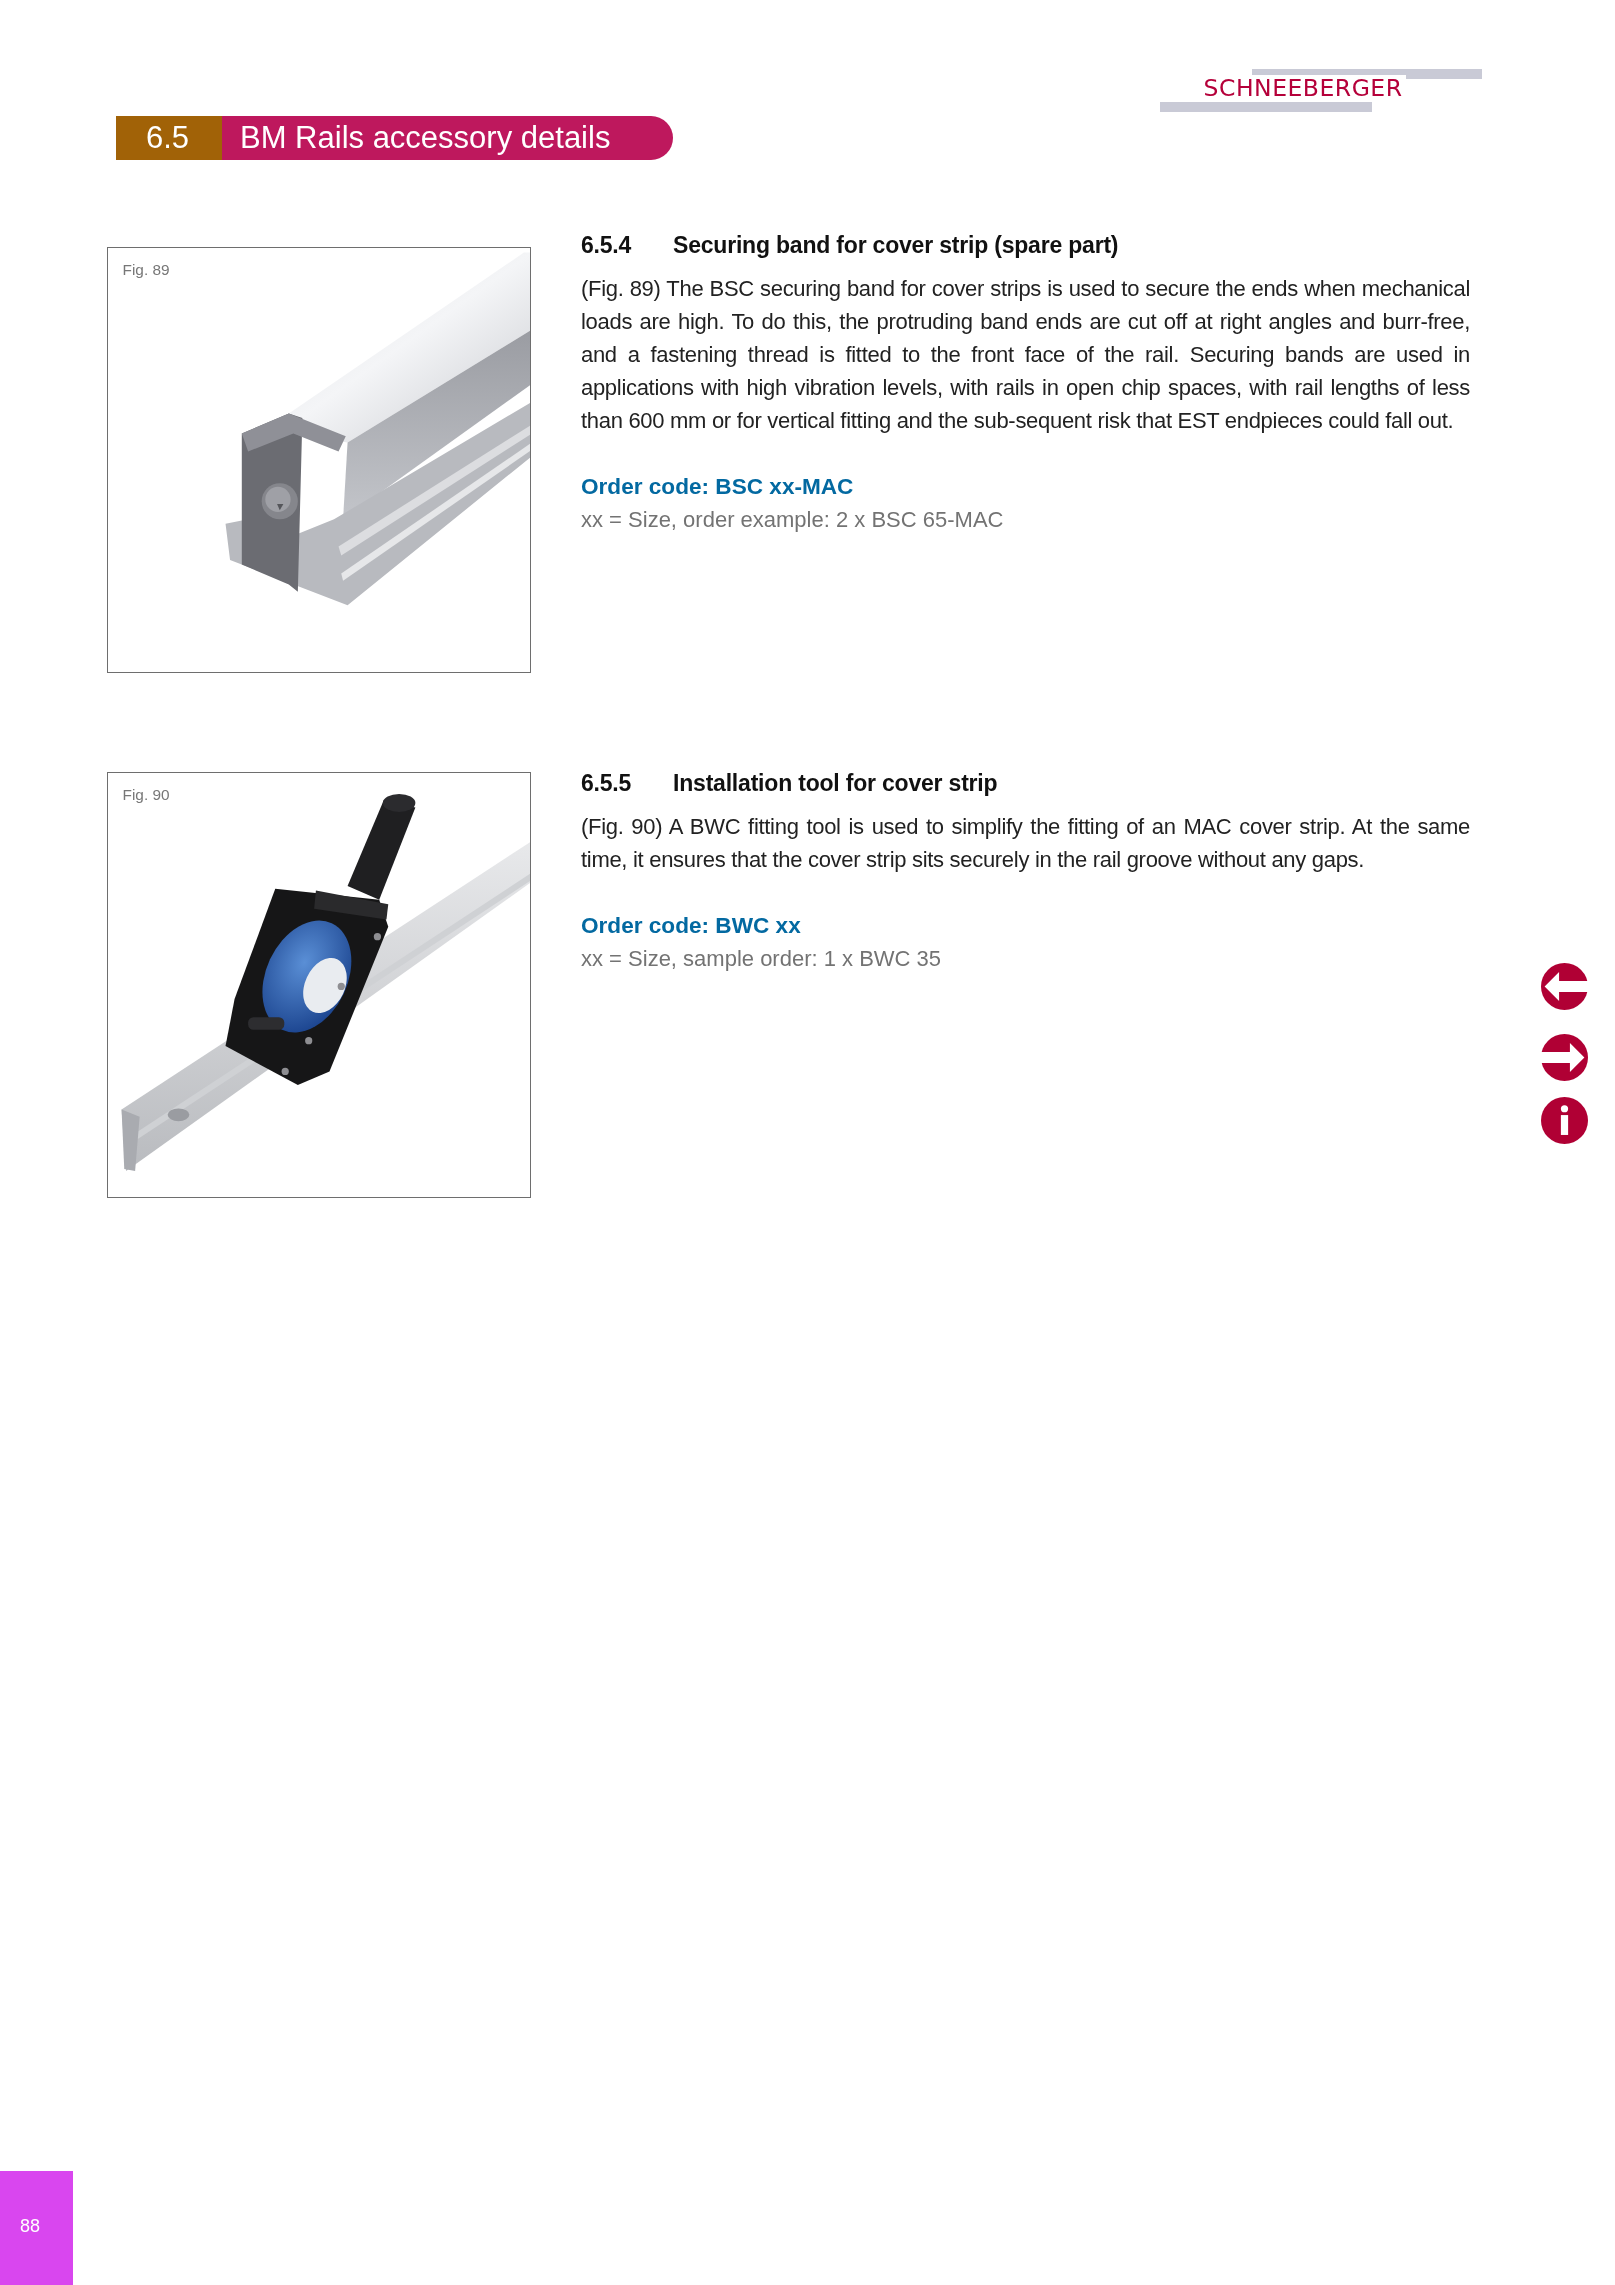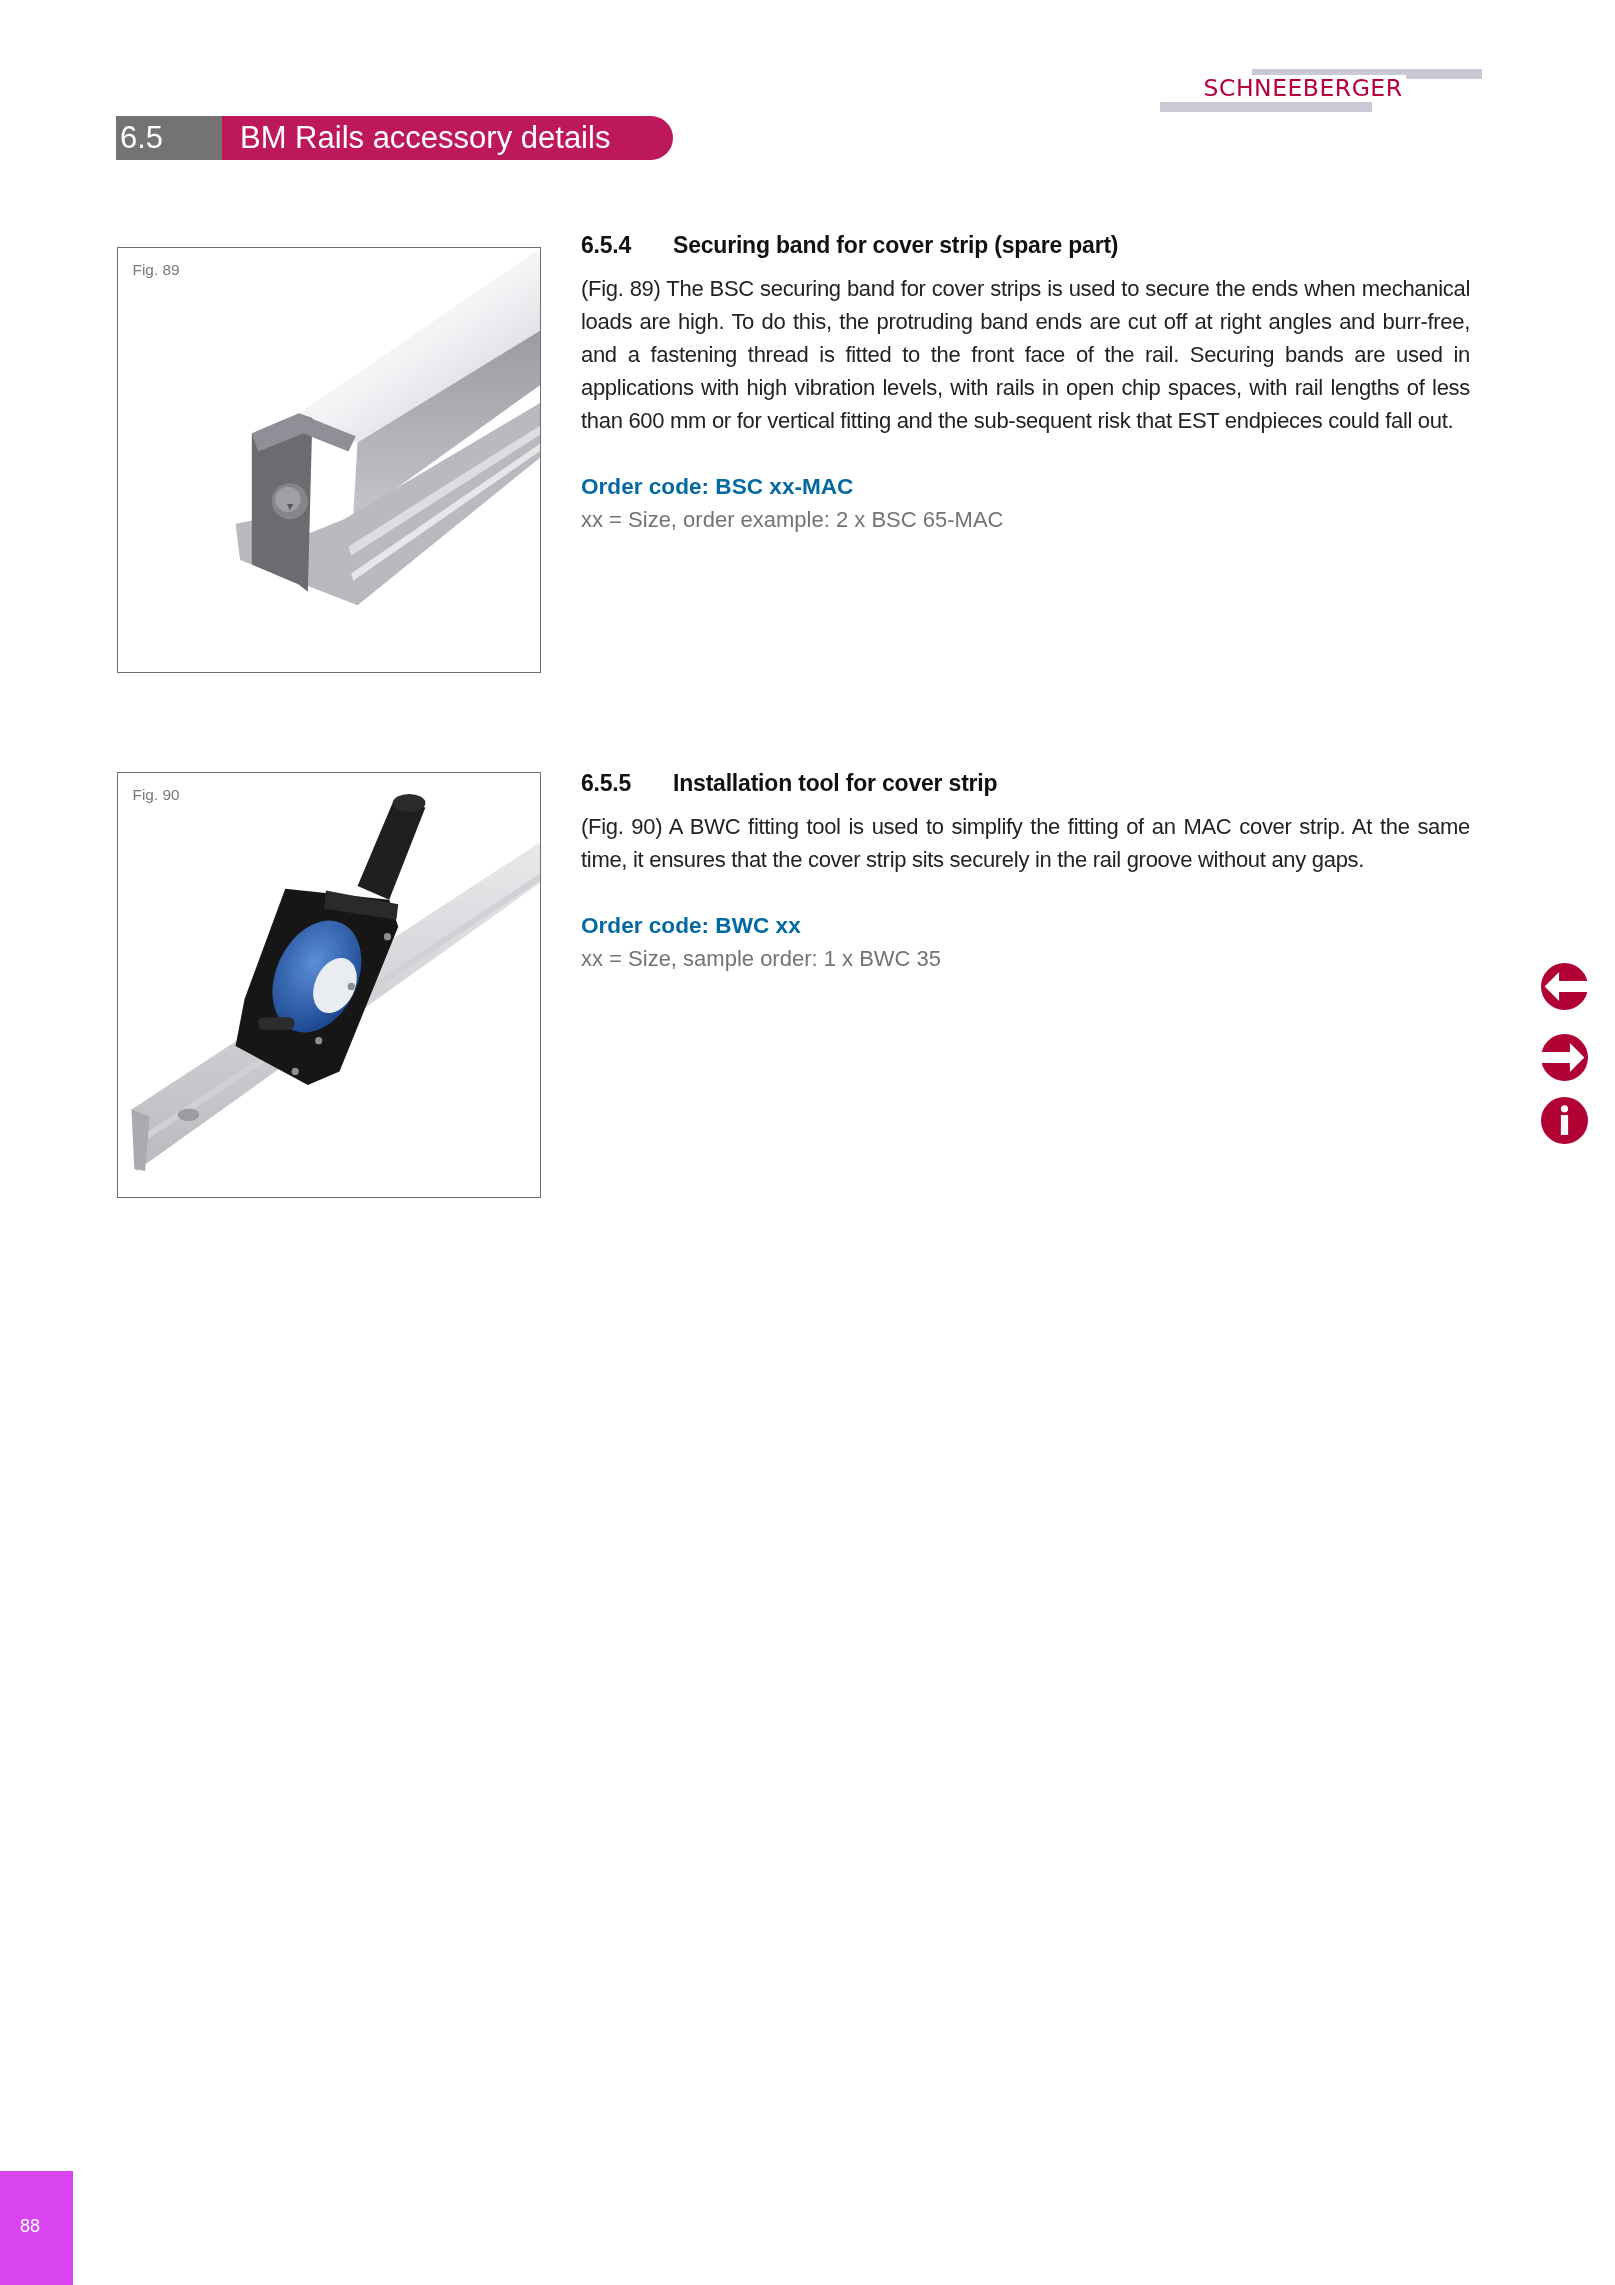--- a/index.html
+++ b/index.html
@@ -8,25 +8,25 @@
 
     
     .logo { position: absolute; left: 1160px; top: 69px; width: 322px; height: 45px; }
     .logo .bar-top { position: absolute; left: 92px; top: 0; width: 230px; height: 10px; background: #c9cad6; }
     .logo .bar-bot { position: absolute; left: 0; top: 33px; width: 212px; height: 10px; background: #c9cad6; }
     .logo .txt { position: absolute; left: 40px; top: 6.3px; height: 27px; padding: 0 3.6px; background: #fff;
       font-family: "DejaVu Sans", sans-serif; font-size: 23.5px; letter-spacing: 0.5px; color: #b5003a; line-height: 27px; }
 
     
     .sec-header { position: absolute; left: 116px; top: 116px; height: 44px; display: flex; }
-    .sec-num { width: 106px; height: 44px; background: #737373; color: #fff; font-size: 31px; line-height: 44px; padding-left: 4px; }
+    .sec-num { width: 106px; height: 44px; background: #a16207; color: #fff; font-size: 31px; line-height: 44px; padding-left: 30px; }
     .sec-title { height: 44px; background: #be185d; color: #fff; font-size: 31px; line-height: 44px; padding: 0 20px 0 18px; border-radius: 0 22.6px 22.6px 0; width: 451px; }
 
     
-    .fig { position: absolute; left: 117px; width: 424px; height: 426px; border: 1.4px solid #6e6e6e; background: #fff; overflow: hidden; }
+    .fig { position: absolute; left: 107px; width: 424px; height: 426px; border: 1.4px solid #6e6e6e; background: #fff; overflow: hidden; }
     .fig .cap { position: absolute; left: 14.5px; top: 12.7px; font-size: 15.4px; color: #777; }
     .fig svg { position: absolute; left: 0; top: 0; }
     #fig89 { top: 247px; }
     #fig90 { top: 772px; }
 
     
     .block { position: absolute; left: 581px; width: 889px; }
     .block h3 { font-size: 23px; font-weight: bold; color: #111; margin-bottom: 12.7px; letter-spacing: -0.2px; }
     .block h3 .num { display: inline-block; width: 92px; }
     .block p { font-size: 22px; line-height: 33px; color: #222; text-align: justify; letter-spacing: -0.3px; }

